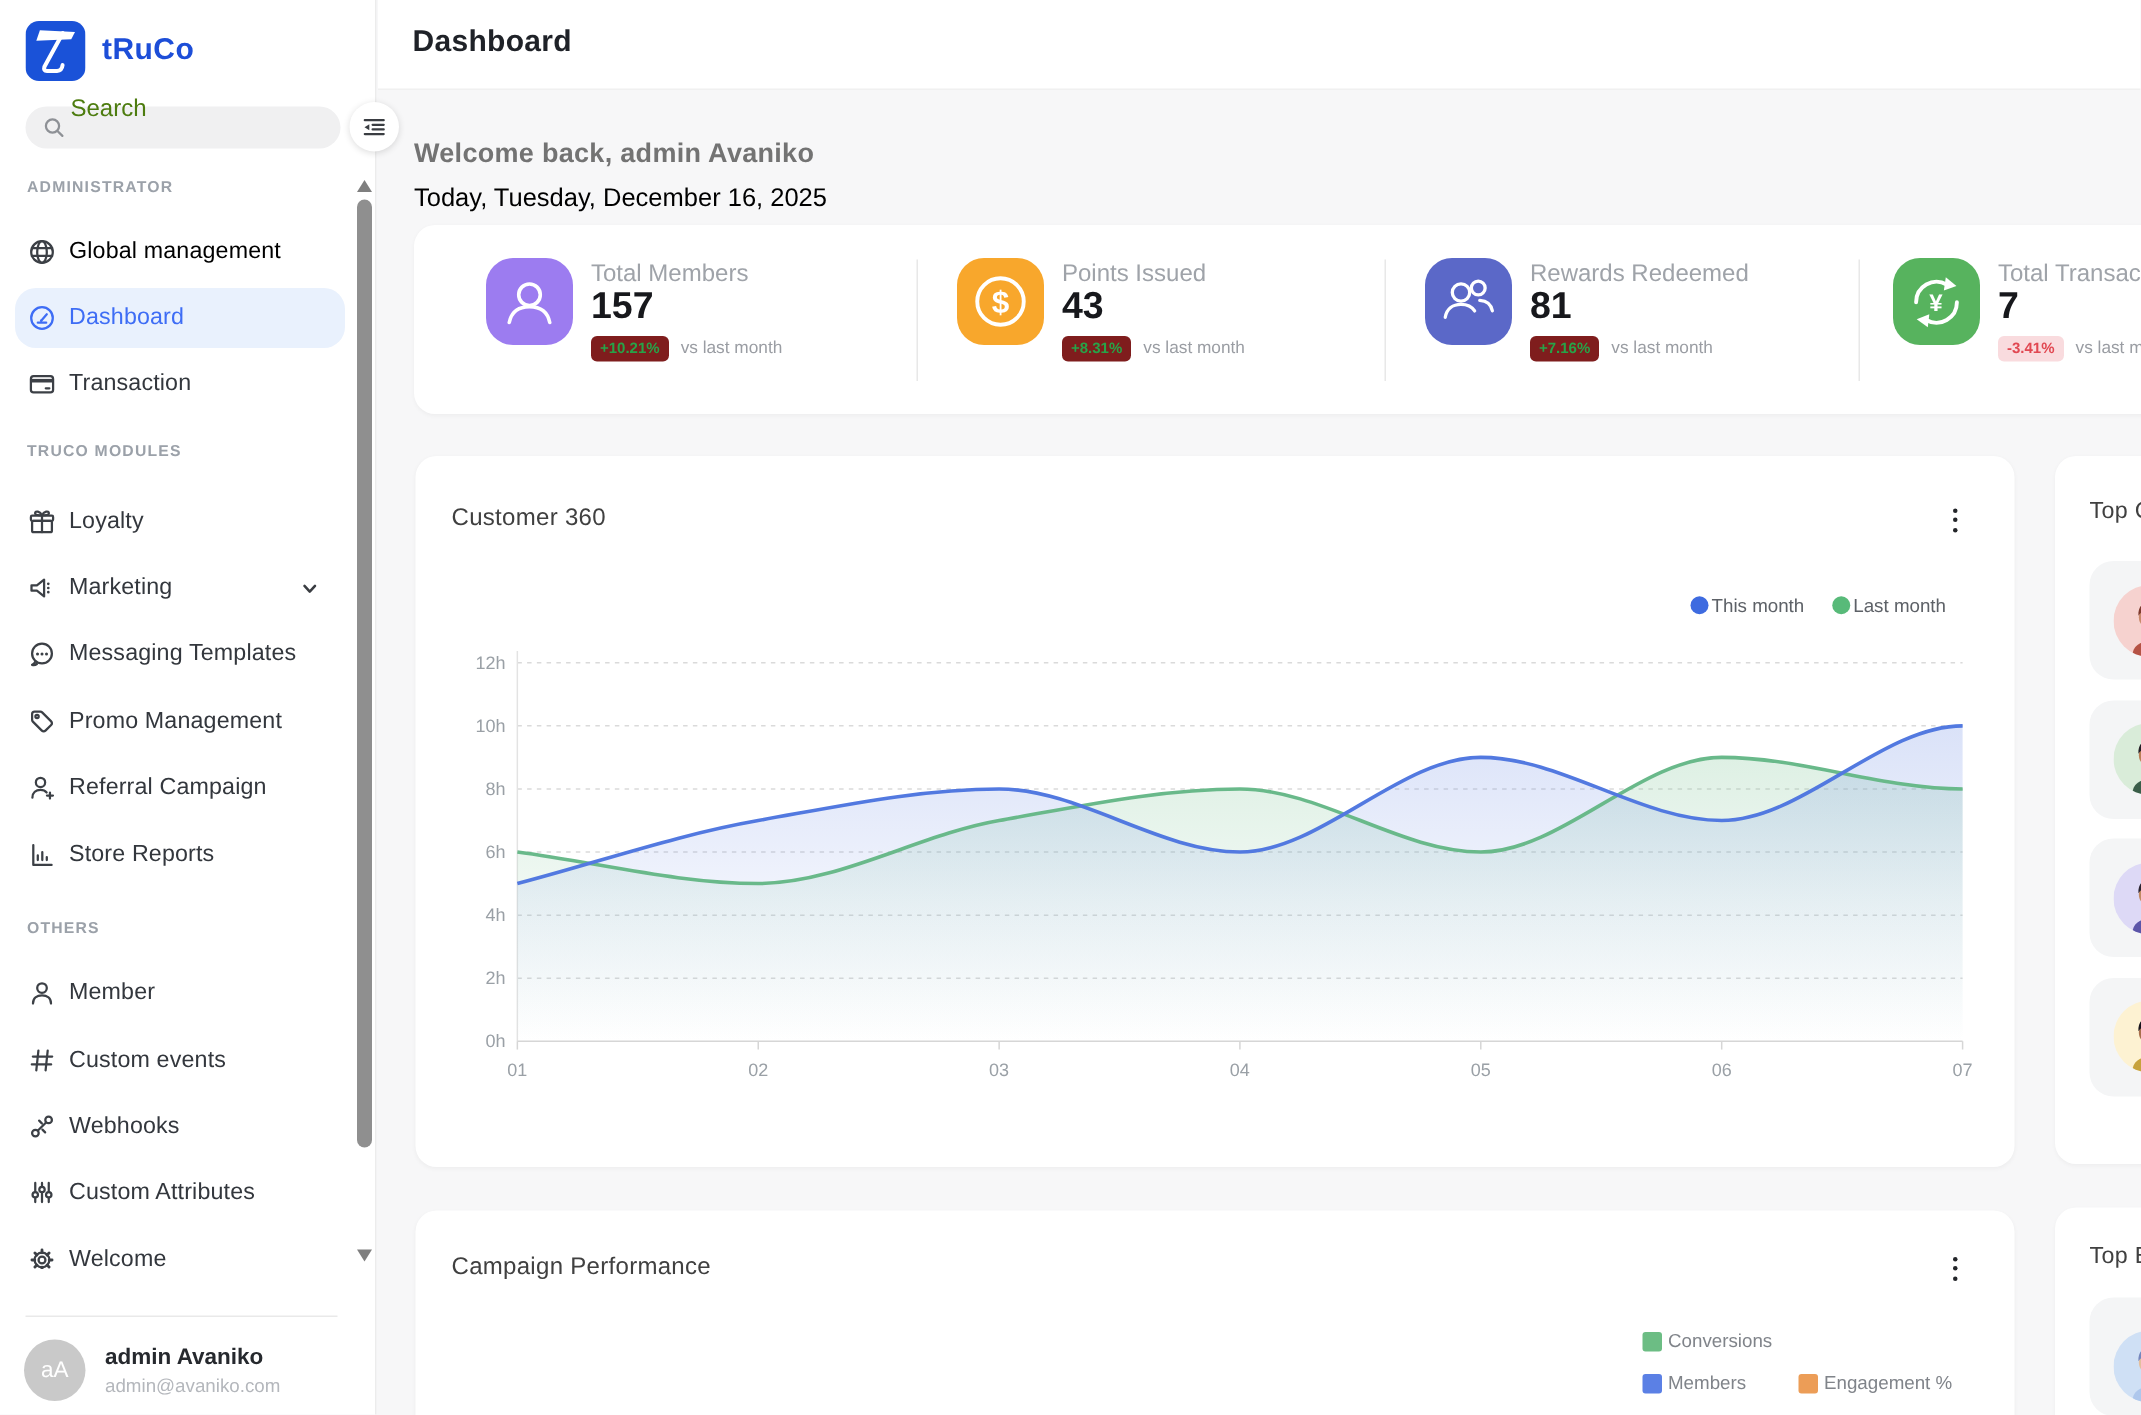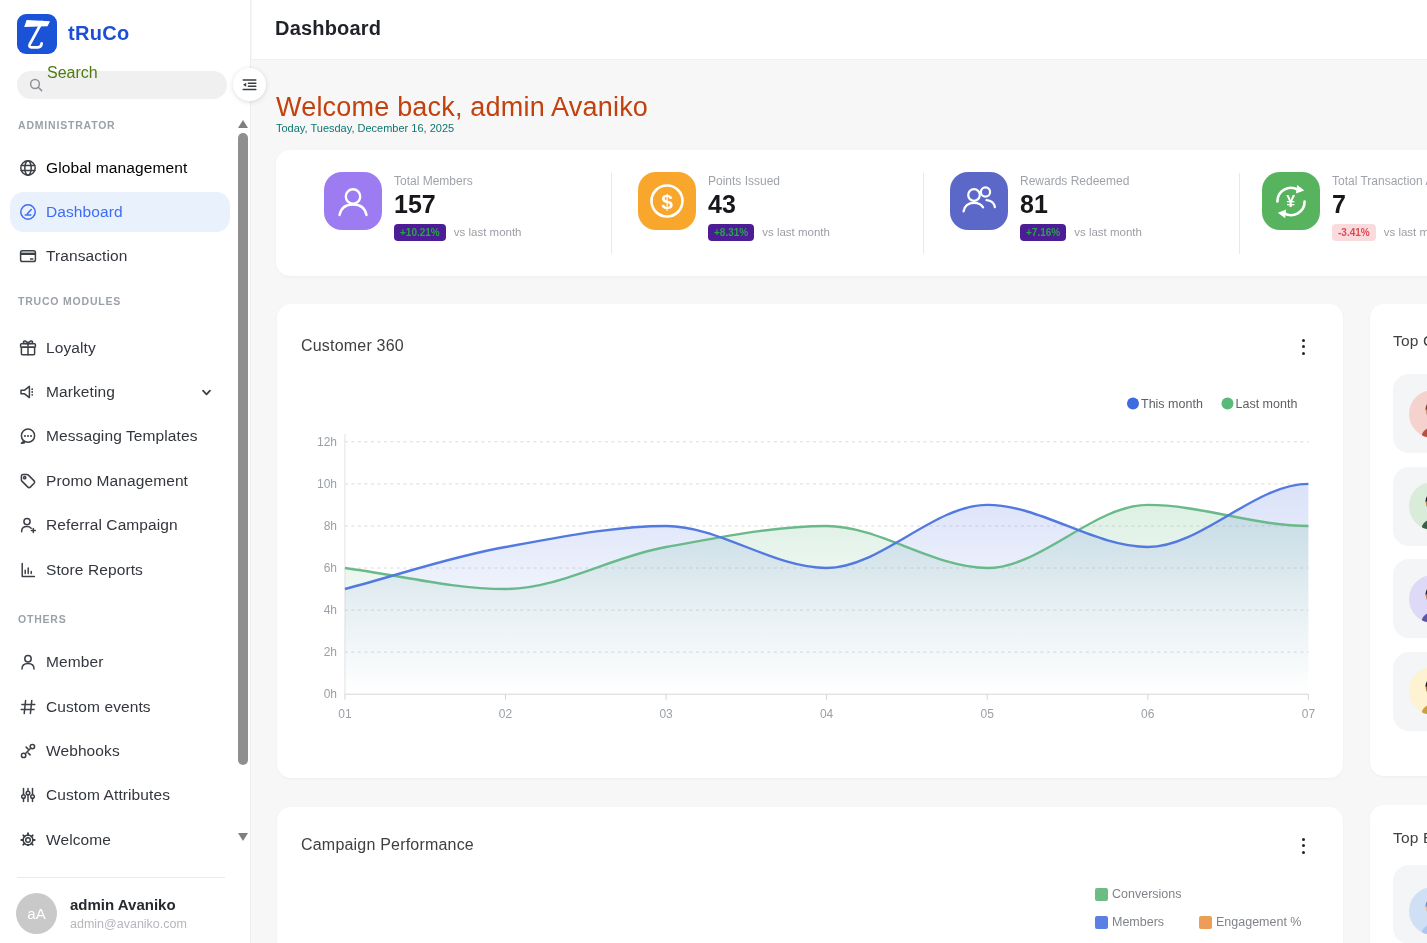--- a/index.html
+++ b/index.html
@@ -7,24 +7,24 @@
 .abs{position:absolute}
 .sidebar{position:absolute;left:0;top:0;width:251px;height:943px;background:#fff;border-right:1px solid #ececec;z-index:5}
 .header{position:absolute;left:252px;top:0;width:1175px;height:60px;background:#fff;border-bottom:1px solid #f0f0f0;z-index:3}
 .htitle{position:absolute;left:275px;top:17px;font-size:20px;font-weight:bold;color:#1f2228;letter-spacing:.2px;z-index:4}
 .toggle{position:absolute;left:233px;top:68px;width:33px;height:33px;border-radius:50%;background:#fff;box-shadow:0 1px 5px rgba(0,0,0,.14);z-index:12}
 .navlabel{position:absolute;left:18px;font-size:10.5px;font-weight:bold;color:#9ba1a9;letter-spacing:.8px}
 .navitem{position:absolute;left:46px;font-size:15.5px;font-weight:500;color:#33363c;letter-spacing:.1px}
 .activebg{position:absolute;left:10px;top:192px;width:220px;height:40px;background:#e9f1fd;border-radius:14px}
 .search{position:absolute;left:17px;top:71px;width:210px;height:28px;background:#f0f0f1;border-radius:14px}
 .card{position:absolute;background:#fff;border-radius:14px;box-shadow:0 1px 3px rgba(0,0,0,.04)}
-.statname{font-size:12px;color:#9fa3a9}
+.statname{font-size:16px;color:#9fa3a9}
 .statnum{font-size:25px;font-weight:bold;color:#17181c}
 .pill{display:inline-block;font-size:10px;font-weight:bold;border-radius:4px;padding:3px 6px}
-.pillg{background:#4c1d95;color:#27a348}
+.pillg{background:#7f1d1d;color:#27a348}
 .pillr{background:#f9dbde;color:#e14852}
 .vslast{font-size:11.5px;color:#9a9da3;margin-left:8px}
 .cardtitle{position:absolute;font-size:16px;font-weight:normal;color:#404040;letter-spacing:.2px}
 </style>
 </head>
 <body>
 <div class="sidebar"></div>
 <div class="header"></div>
 <div class="htitle">Dashboard</div>
 <svg class="abs" style="left:17px;top:14px;z-index:6" width="40" height="40" viewBox="0 0 40 40">
@@ -133,22 +133,22 @@
     </svg>
     <div class="navitem" style="top:721px;color:#33373d">Welcome</div>
   </div>
 <div class="abs" style="left:237.5px;top:120px;width:0;height:0;border-left:5px solid transparent;border-right:5px solid transparent;border-bottom:8px solid #7f7f7f;z-index:7"></div>
 <div class="abs" style="left:237.5px;top:133px;width:10px;height:632px;background:#8f8f8f;border-radius:5px;z-index:7"></div>
 <div class="abs" style="left:237.5px;top:833px;width:0;height:0;border-left:5px solid transparent;border-right:5px solid transparent;border-top:8px solid #7f7f7f;z-index:7"></div>
 <div class="abs" style="left:17px;top:877px;width:208px;height:1px;background:#e9e9e9;z-index:6"></div>
 <div class="abs" style="left:16px;top:893px;width:41px;height:41px;border-radius:50%;background:#c9c9c9;z-index:6;color:#fff;font-size:15px;text-align:center;line-height:41px">aA</div>
 <div class="abs" style="left:70px;top:896px;font-size:15px;font-weight:bold;color:#26292e;z-index:6">admin Avaniko</div>
 <div class="abs" style="left:70px;top:917px;font-size:12.5px;color:#b4b7bc;z-index:6">admin@avaniko.com</div>
-<div class="abs" style="left:276px;top:92px;font-size:27px;font-weight:normal;color:#c2410c;letter-spacing:.2px">Welcome back, admin Avaniko</div>
-<div class="abs" style="left:276px;top:122px;font-size:11px;color:#0f766e">Today, Tuesday, December 16, 2025</div>
+<div class="abs" style="left:276px;top:92px;font-size:18px;font-weight:bold;color:#737373;letter-spacing:.2px">Welcome back, admin Avaniko</div>
+<div class="abs" style="left:276px;top:122px;font-size:17px;color:#000000">Today, Tuesday, December 16, 2025</div>
 <div class="card" style="left:276px;top:150px;width:1435px;height:126px">
     <div class="abs" style="left:48px;top:22px;width:58px;height:58px;border-radius:18px;background:#9c7cf0"></div>
     <svg class="abs" style="left:48px;top:22px" width="58" height="58" viewBox="0 0 58 58">
       <circle cx="29" cy="24.5" r="7.2" stroke="#fff" stroke-width="2.4" fill="none"></circle>
       <path d="M15.5 43c1.5-7.5 7-10.5 13.5-10.5S41 35.5 42.5 43" stroke="#fff" stroke-width="2.4" fill="none" stroke-linecap="round"></path>
     </svg>
     <div class="abs statname" style="left:118px;top:24px">Total Members</div>
     <div class="abs statnum" style="left:118px;top:40px">157</div>
     <div class="abs" style="left:118px;top:72px"><span class="pill pillg">+10.21%</span><span class="vslast">vs last month</span></div>
     <div class="abs" style="left:362px;top:22px;width:58px;height:58px;border-radius:18px;background:#f8a72c"></div>

